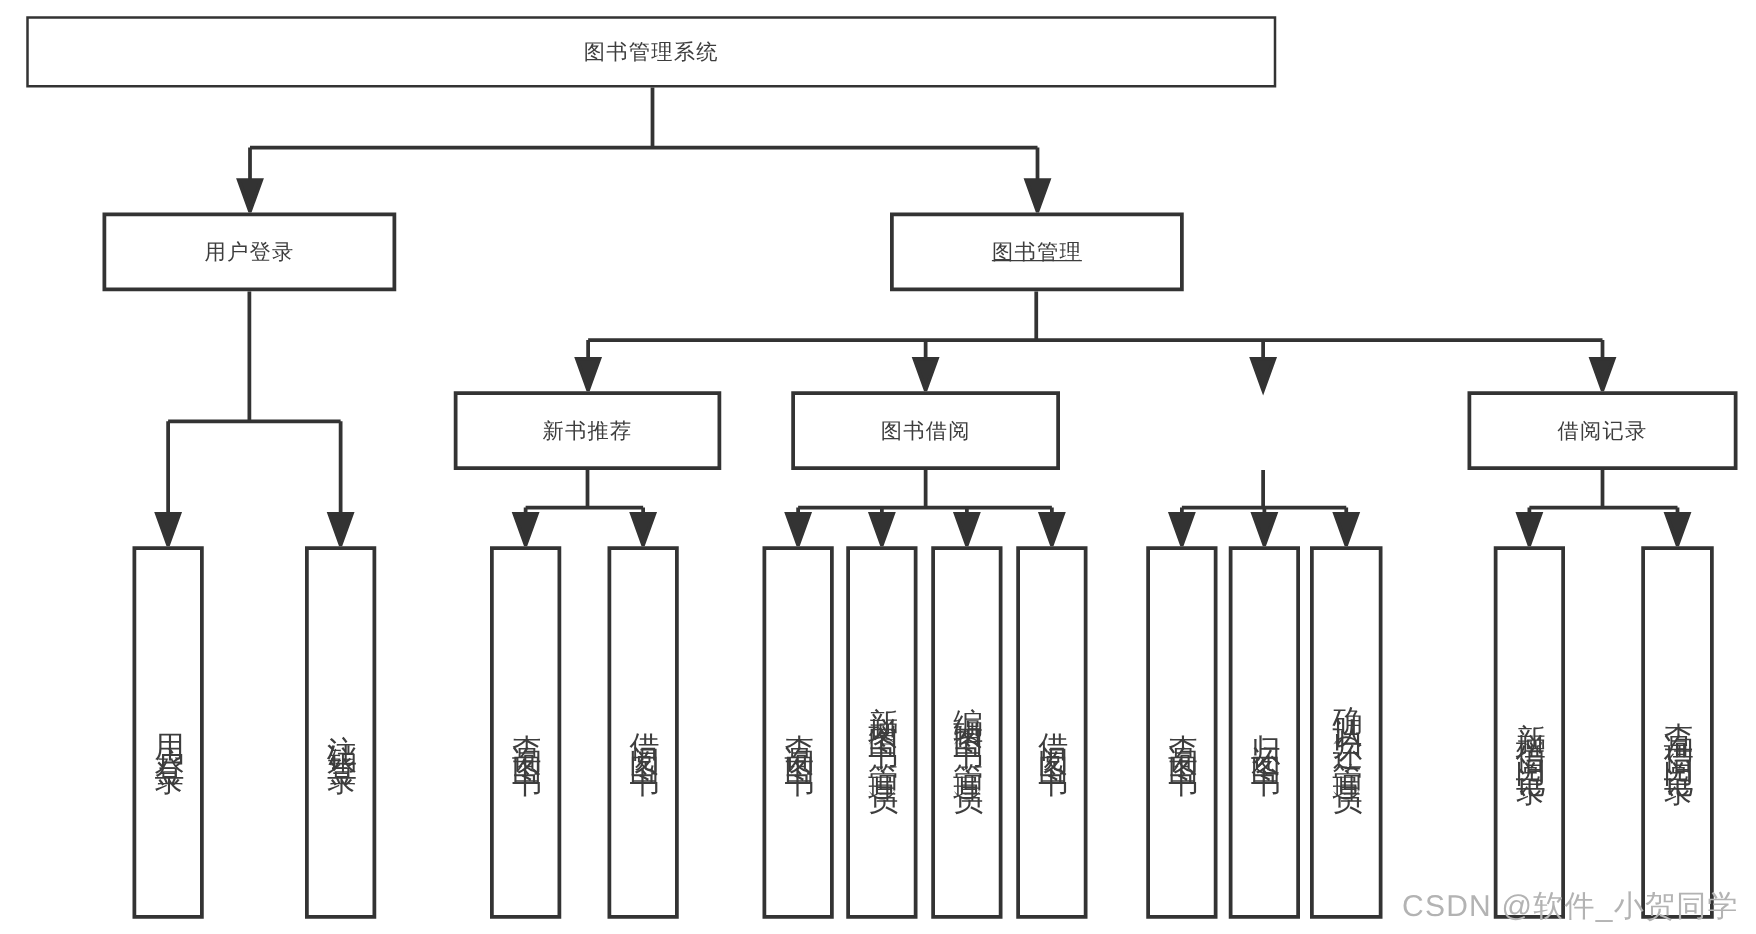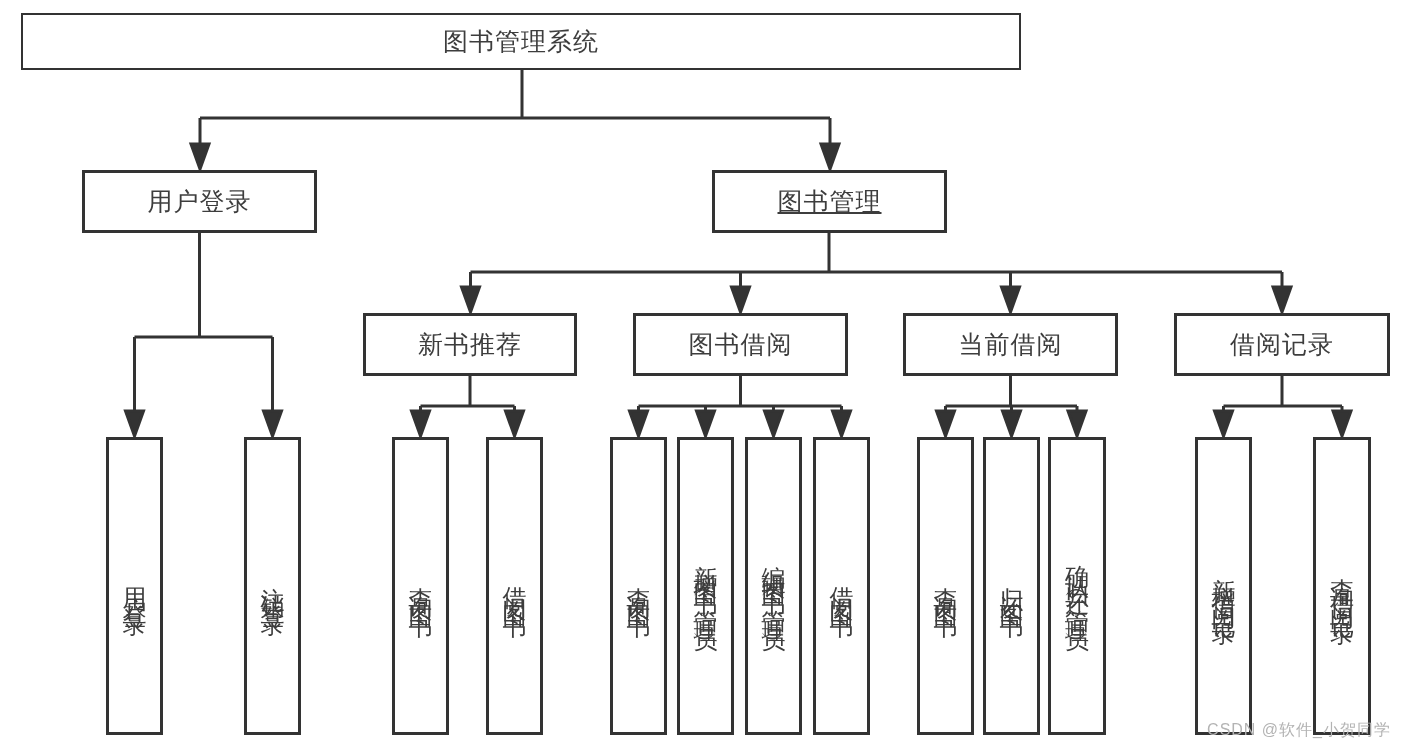--- a/index.html
+++ b/index.html
@@ -24,21 +24,21 @@
     position: absolute;
     box-sizing: border-box;
     border: 3px solid #333333;
     background: #ffffff;
     display: flex;
     align-items: center;
     justify-content: center;
     color: #3d3d3d;
   }
   .h-node {
-    font-size: 25px;
+    font-size: 17px;
     letter-spacing: 1px;
     white-space: nowrap;
   }
   .root-node {
     left: 21px; top: 13px; width: 1000px; height: 57px;
     border-width: 2px;
   }
   .v-node span {
     writing-mode: vertical-rl;
     text-orientation: mixed;
@@ -49,21 +49,21 @@
   }
   .leaf {
     top: 437px;
     height: 298px;
     width: 57px;
   }
   .watermark {
     position: absolute;
     right: 14px;
     bottom: 6px;
-    font-size: 16px;
+    font-size: 24px;
     color: #b3b3b3;
     letter-spacing: 1px;
     white-space: nowrap;
   }
 </style>
 </head>
 <body>
 
 <div id="stage">
 
@@ -117,21 +117,20 @@
     </g>
   </svg>
 
   <div class="node h-node root-node">图书管理系统</div>
 
   <div class="node h-node" style="left:82px; top:170px; width:235px; height:63px;">用户登录</div>
   <div class="node h-node" style="left:712px; top:170px; width:235px; height:63px;text-decoration:underline;">图书管理</div>
 
   <div class="node h-node" style="left:633px; top:313px; width:215px; height:63px;">图书借阅</div>
   <div class="node h-node" style="left:363px; top:313px; width:214px; height:63px;">新书推荐</div>
-  <div class="node h-node" style="left:903px; top:313px; width:215px; height:63px;">当前借阅</div>
   <div class="node h-node" style="left:1174px; top:313px; width:216px; height:63px;">借阅记录</div>
 
   <div class="node v-node leaf" style="left:106px;">
     <span>用户登录</span>
   </div>
   <div class="node v-node leaf" style="left:244px;">
     <span>注销登录</span>
   </div>
 
   <div class="node v-node leaf" style="left:392px;">

